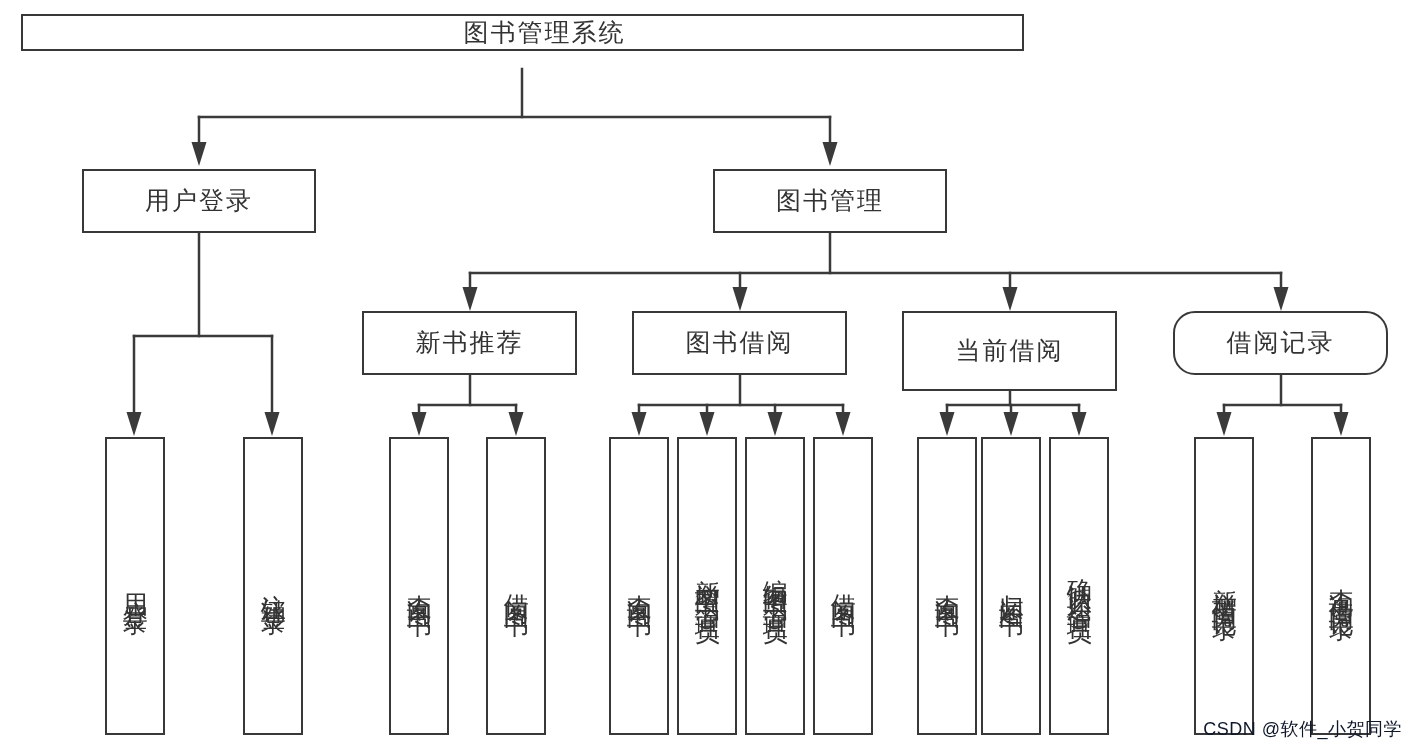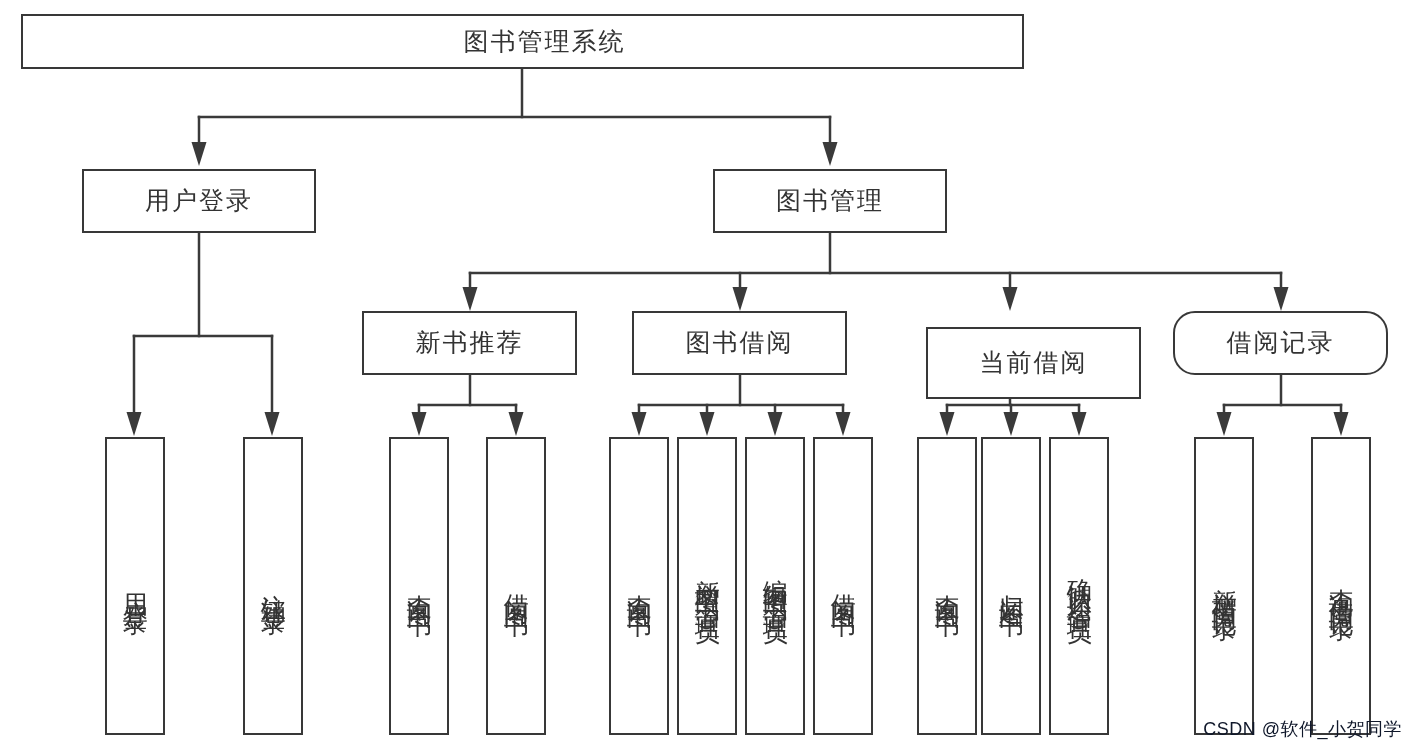--- a/index.html
+++ b/index.html
@@ -15,26 +15,26 @@
     font-size:25px;letter-spacing:2px;text-align:center;line-height:1.1;
   }
   .leaf{
     border-width:2px;
     writing-mode:vertical-rl;
     letter-spacing:6px;
     font-size:25px;
     overflow:hidden;
   }
   
-  .n-root          {left:21px;  top:14px;  width:1003px;height:55px;padding-left:44px;}
+  .n-root          {left:21px;  top:14px;  width:1003px;height:37px;padding-left:44px;}
   .n-user-login    {left:82px;  top:169px; width:234px; height:64px;}
   .n-book-mgmt     {left:713px; top:169px; width:234px; height:64px;}
   .n-new-book-rec  {left:362px; top:311px; width:215px; height:64px;}
   .n-book-borrow   {left:632px; top:311px; width:215px; height:64px;}
-  .n-cur-borrow    {left:926px; top:311px; width:215px; height:72px;margin-top:16px;}
+  .n-cur-borrow    {left:902px; top:311px; width:215px; height:80px;}
   .n-borrow-rec    {left:1173px;top:311px; width:215px; height:64px;border-radius:22px;}
   .lf{top:437px;height:298px;width:60px;}
   .lf-1 {left:105px;}  .lf-2 {left:243px;}
   .lf-3 {left:389px;}  .lf-4 {left:486px;}
   .lf-5 {left:609px;}  .lf-6 {left:677px;}
   .lf-7 {left:745px;}  .lf-8 {left:813px;}
   .lf-9 {left:917px;}  .lf-10{left:981px;}
   .lf-11{left:1049px;} .lf-12{left:1194px;}
   .lf-13{left:1311px;}
   .watermark{

